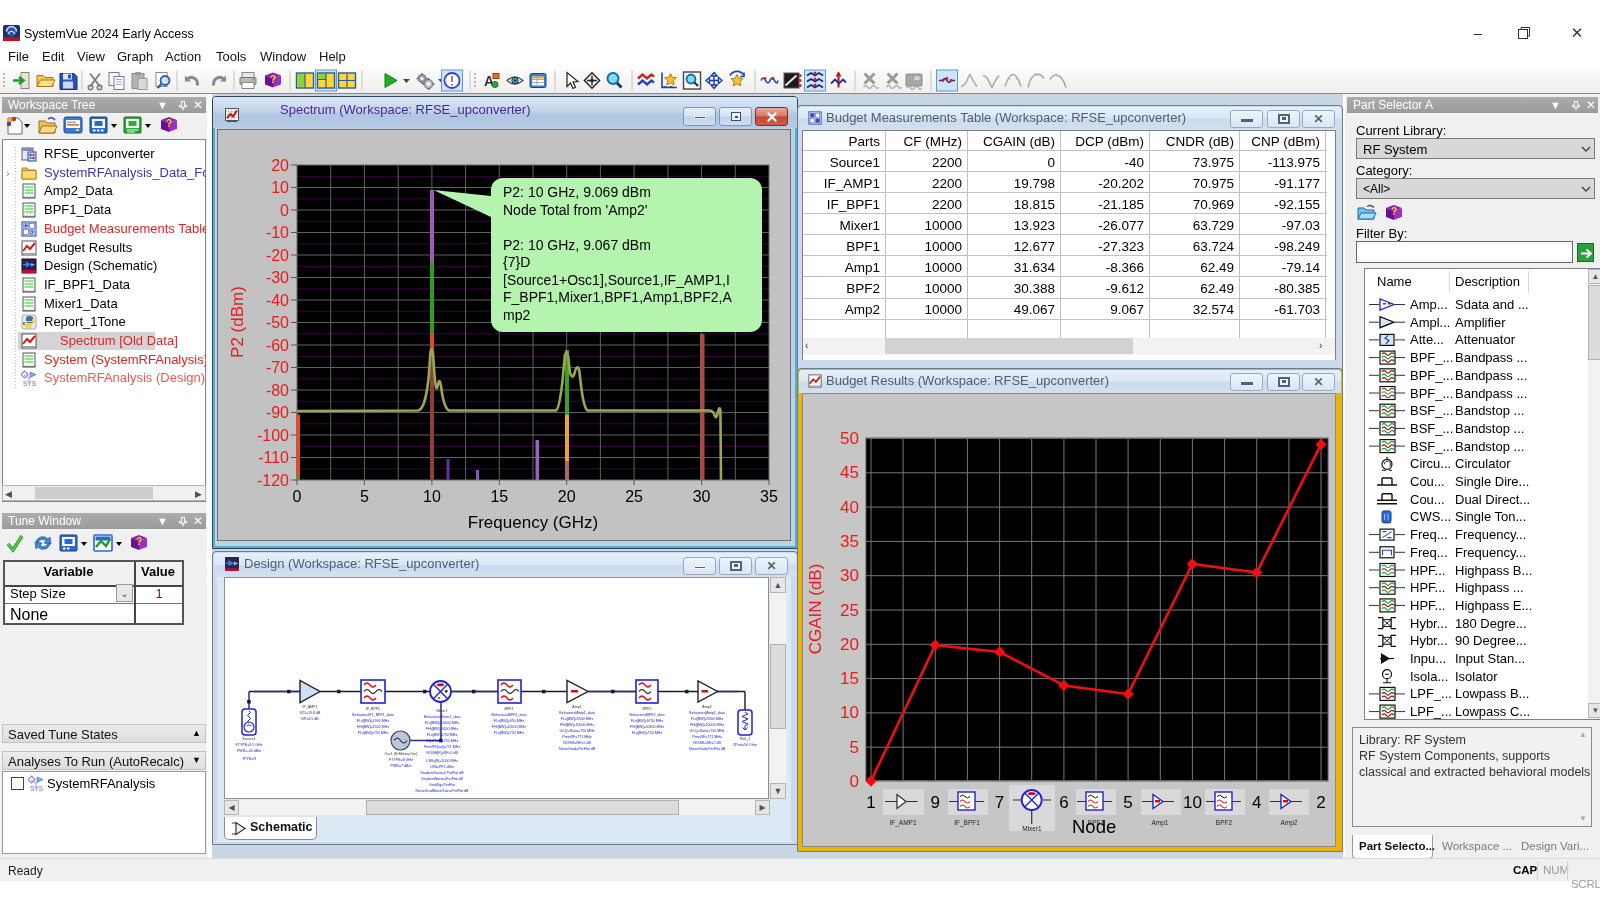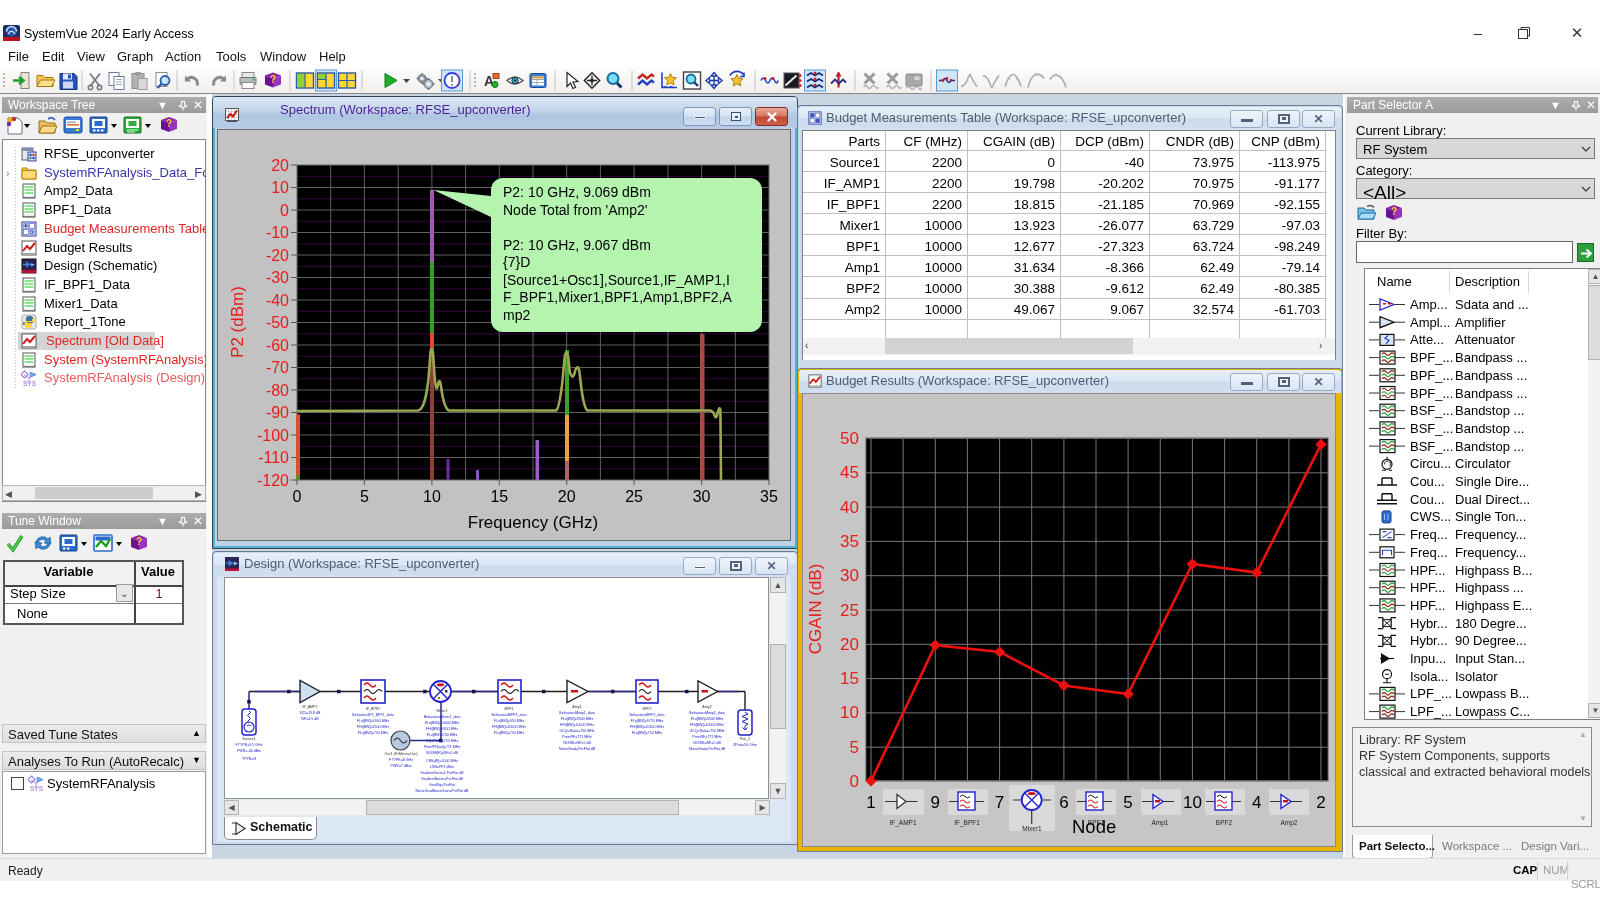--- a/index.html
+++ b/index.html
@@ -435,21 +435,21 @@
           </svg>
           <span class="abs" style="left:42px;">Report_1Tone</span>
         </div>
       <div class="tree-row" style="top:193px;color:#e02525;">
           <span class="abs" style="left:16px;top:0px;width:137px;height:18px;background:#d4d4d4;"></span>
           <svg class="abs" style="left:19px;top:1px" width="16" height="16" viewBox="0 0 16 16">
             <rect x="1" y="1" width="14" height="14" fill="#fff" stroke="#555"></rect>
             <path d="M2 11 l4 -5 3 3 5 -6" fill="none" stroke="#d01818" stroke-width="2"></path>
             <path d="M1 13.5 h14" stroke="#888" stroke-width="0.8"></path>
           </svg>
-          <span class="abs" style="left:44px;">Spectrum [Old Data]</span>
+          <span class="abs" style="left:58px;">Spectrum [Old Data]</span>
         </div>
       <div class="tree-row" style="top:211.7px;color:#e02525;">
           <svg class="abs" style="left:19px;top:1px" width="16" height="16" viewBox="0 0 16 16">
             <rect x="2" y="1" width="12" height="14" fill="#fff" stroke="#555"></rect>
             <rect x="3.5" y="3" width="9" height="2" fill="#8ae88a"></rect>
             <rect x="3.5" y="6" width="9" height="2" fill="#8ae88a"></rect>
             <rect x="3.5" y="9" width="9" height="2" fill="#8ae88a"></rect>
             <path d="M2 15 l1.5 -1 1.5 1 1.5 -1 1.5 1 1.5 -1 1.5 1 1.5 -1 1.5 1" fill="none" stroke="#555" stroke-width="0.8"></path>
           </svg>
           <span class="abs" style="left:42px;">System (SystemRFAnalysis) [</span>
@@ -518,21 +518,21 @@
         <div class="abs" style="left:0;top:2px;width:127px;text-align:center;font-size:13px;font-weight:bold;">Variable</div>
         <div class="abs" style="left:129px;top:2px;width:48px;text-align:center;font-size:13px;font-weight:bold;">Value</div>
       </div>
       <div class="abs" style="left:129px;top:0px;width:2px;height:61px;background:#444;"></div>
       <div class="abs" style="left:0;top:21px;width:129px;height:21px;border-bottom:1px solid #777;">
         <div class="abs" style="left:5px;top:3px;font-size:13px;">Step Size</div>
         <div class="abs" style="left:111px;top:1px;width:17px;height:18px;background:#e8e8e8;border:1px solid #9a9a9a;color:#444;font-size:10px;text-align:center;line-height:17px;">⌄</div>
       </div>
       <div class="abs" style="left:131px;top:21px;width:46px;height:21px;border-bottom:1px solid #777;text-align:center;font-size:13px;color:#7a1a1a;line-height:21px;">1</div>
       <div class="abs" style="left:0;top:42px;width:129px;height:19px;">
-        <div class="abs" style="left:5px;top:2px;font-size:13px;margin-left:7px;">None</div>
+        <div class="abs" style="left:5px;top:2px;font-size:16px;">None</div>
       </div>
     </div>
 
     <div class="abs" style="left:2px;top:630px;width:204px;height:19px;background:linear-gradient(180deg,#ececec,#dddddd);border:1px solid #c2c2c2;">
       <div class="abs" style="left:5px;top:2px;font-size:13px;color:#111;">Saved Tune States</div>
       <div class="abs" style="left:189px;top:3px;font-size:9px;color:#000;">▲</div>
     </div>
     <div class="abs" style="left:2px;top:657px;width:204px;height:19px;background:linear-gradient(180deg,#ececec,#dddddd);border:1px solid #c2c2c2;">
       <div class="abs" style="left:5px;top:2px;font-size:13px;color:#111;">Analyses To Run (AutoRecalc)</div>
       <div class="abs" style="left:189px;top:3px;font-size:9px;color:#000;">▼</div>
@@ -1074,21 +1074,21 @@
     </div>
     <div class="abs" style="left:11px;top:29px;font-size:13px;color:#000;">Current Library:</div>
     <div class="abs" style="left:11px;top:44px;width:239px;height:21px;background:#d8d8d8;border:1px solid #7a7a7a;">
       <div class="abs" style="left:6px;top:3px;font-size:13px;color:#000;">RF System</div>
       <svg class="abs" style="left:224px;top:7px" width="10" height="7" viewBox="0 0 10 7">
           <path d="M1 1 l4 4 4 -4" fill="none" stroke="#444" stroke-width="1.4"></path>
         </svg>
     </div>
     <div class="abs" style="left:11px;top:69px;font-size:13px;color:#000;">Category:</div>
     <div class="abs" style="left:11px;top:84px;width:239px;height:21px;background:#d8d8d8;border:1px solid #7a7a7a;">
-      <div class="abs" style="left:6px;top:3px;font-size:19px;color:#000;">&lt;All&gt;</div>
+      <div class="abs" style="left:6px;top:3px;font-size:12px;color:#000;">&lt;All&gt;</div>
       <svg class="abs" style="left:224px;top:7px" width="10" height="7" viewBox="0 0 10 7">
           <path d="M1 1 l4 4 4 -4" fill="none" stroke="#444" stroke-width="1.4"></path>
         </svg>
     </div>
     <svg class="abs" style="left:12px;top:110px" width="50" height="18" viewBox="0 0 50 18">
       <g>
           <path d="M1 4 h6 l2 2 h8 v9 h-16 z" fill="#79c3ef" stroke="#1a6a9a"></path>
           <path d="M1 15 l3 -6 h15 l-3 6 z" fill="#a9ddf7" stroke="#1a6a9a"></path>
           <path d="M10 2.5 q4 -2.5 7 1" fill="none" stroke="#555" stroke-width="1.4"></path>
         </g>

